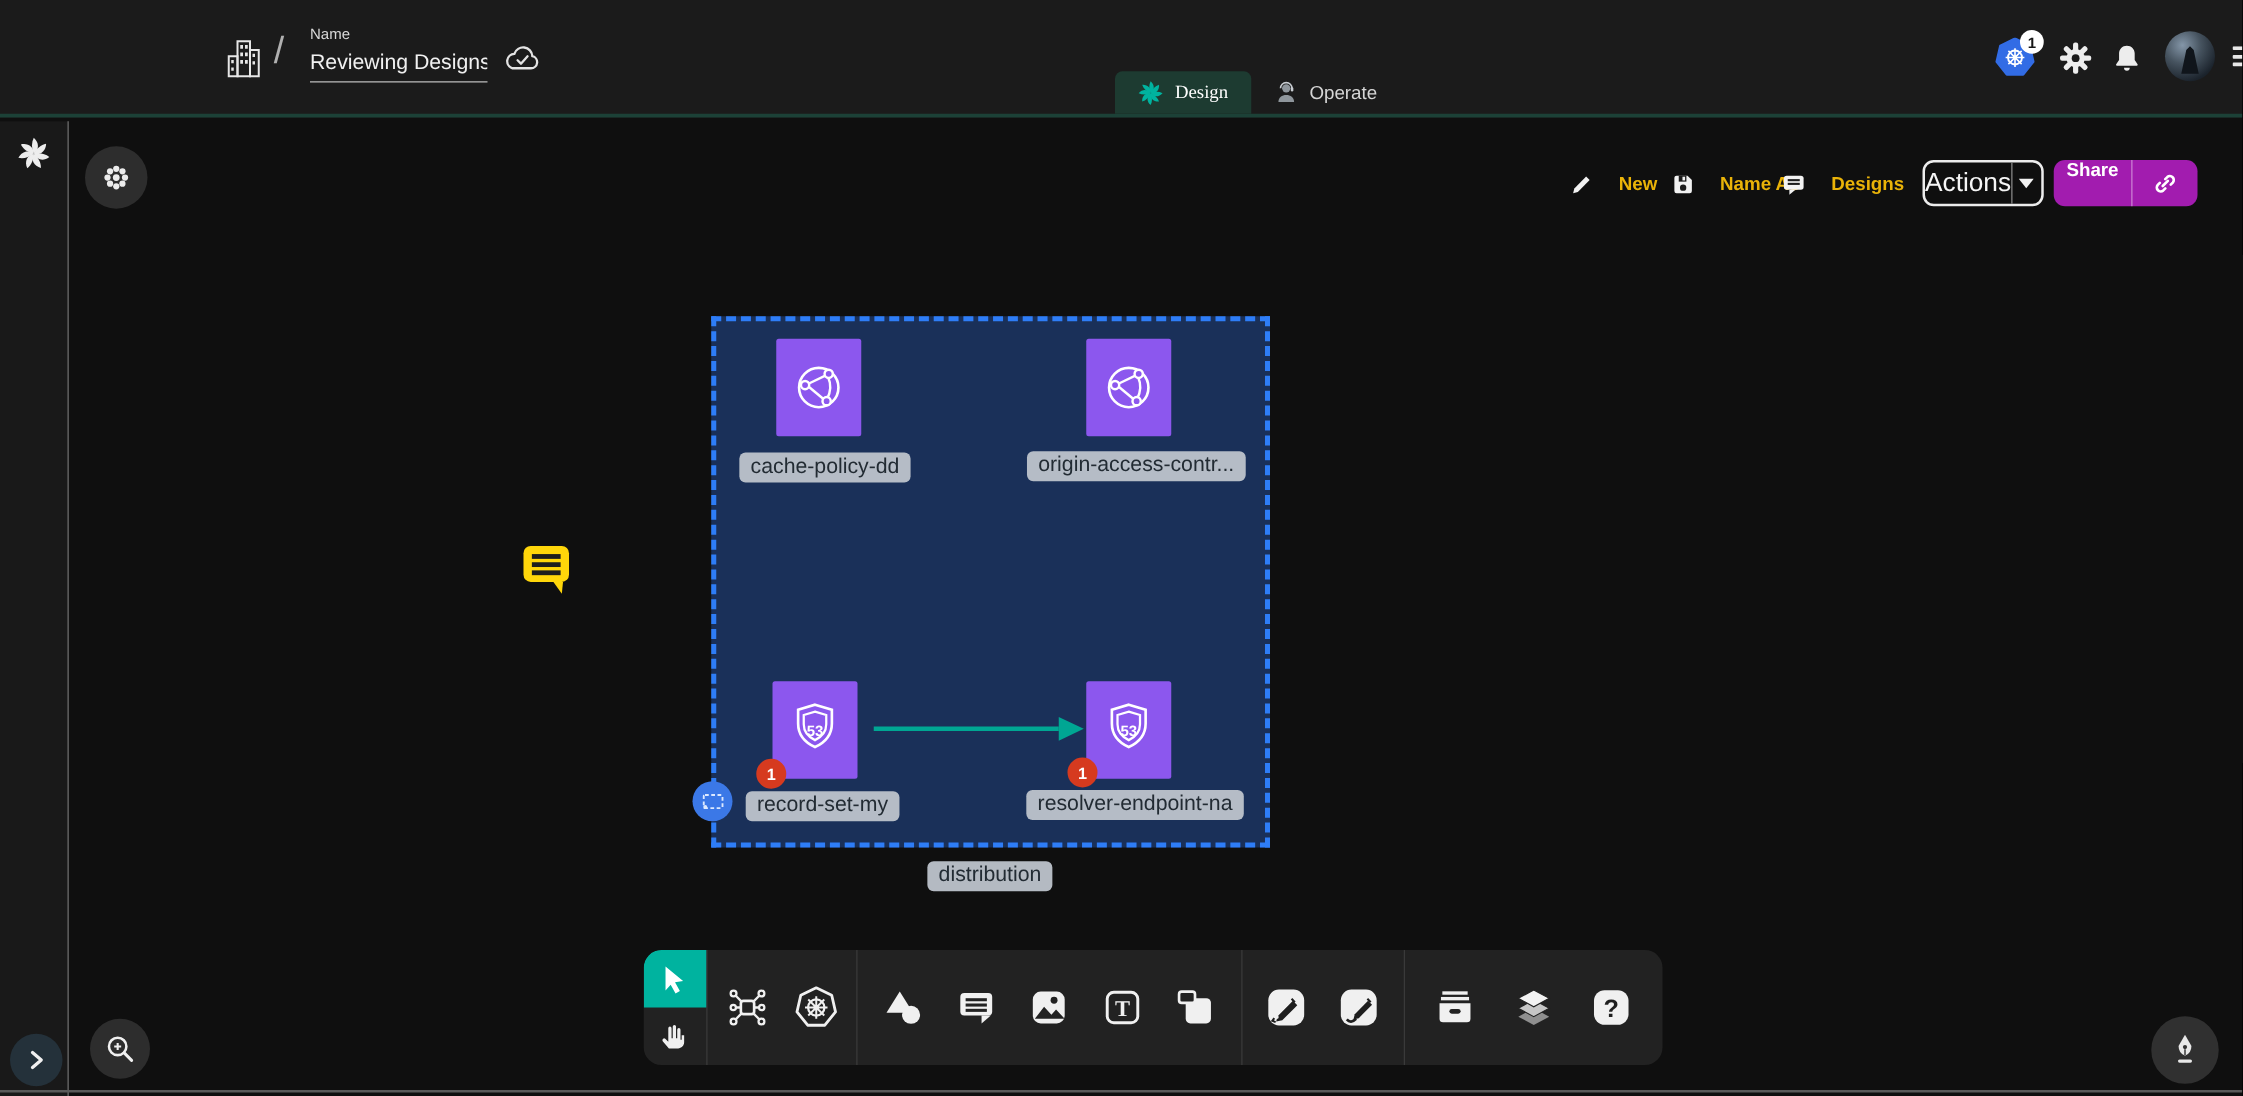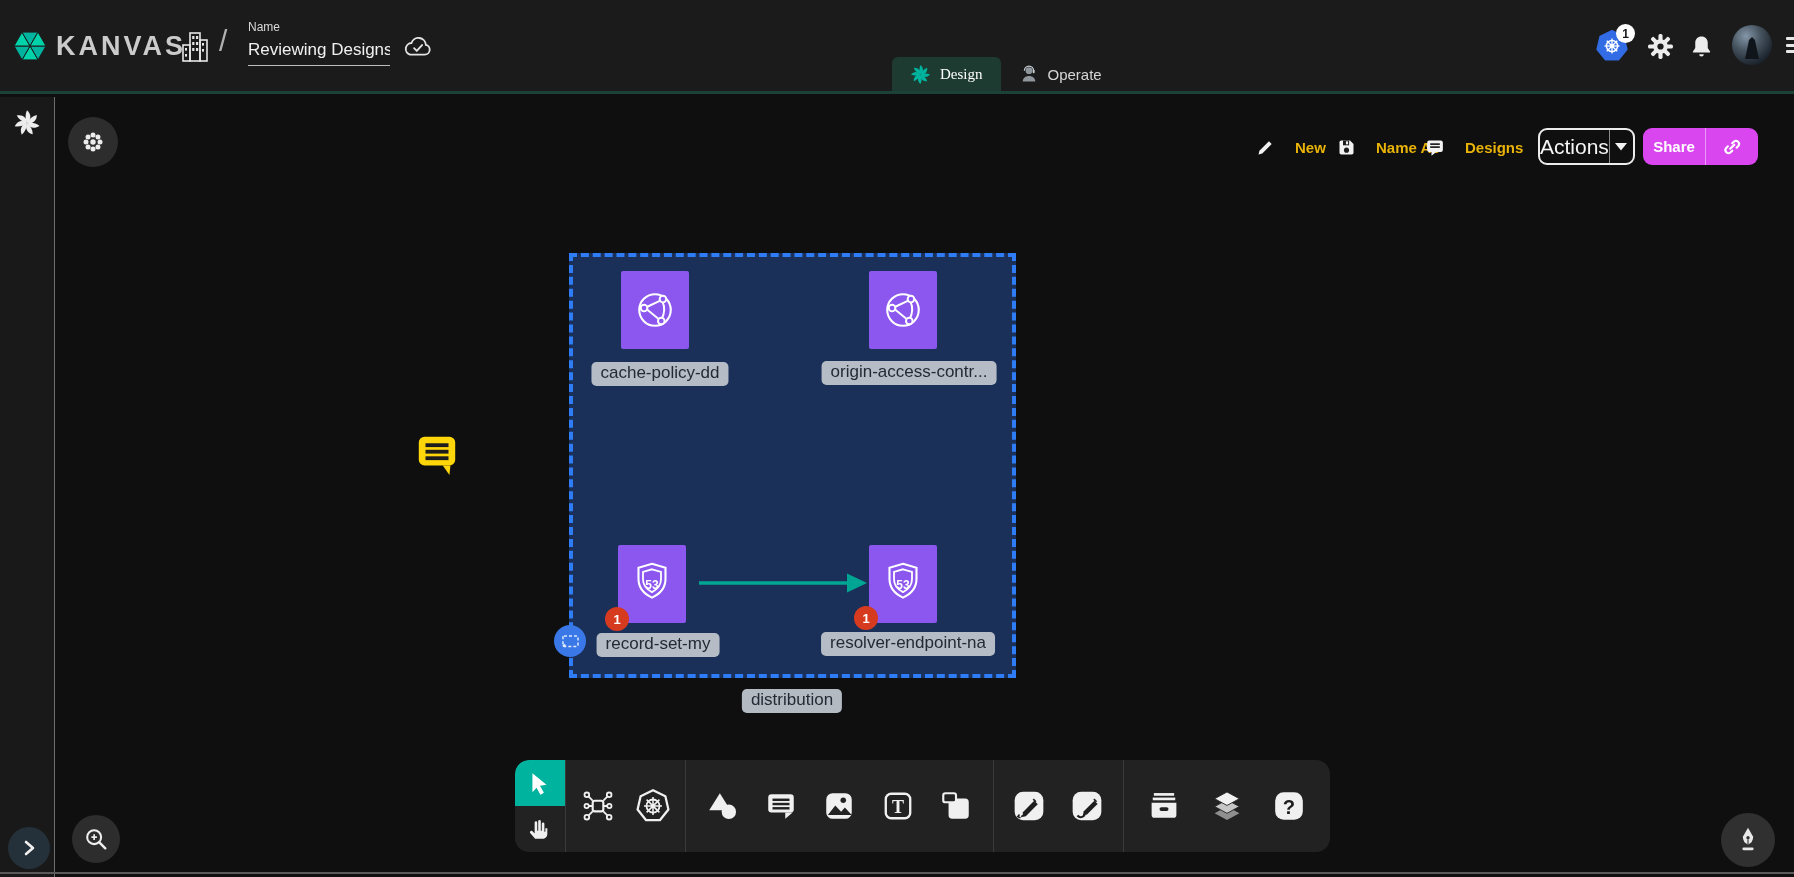--- a/index.html
+++ b/index.html
@@ -41,22 +41,22 @@
 
   
   .act{position:absolute;display:flex;align-items:center;gap:19px;height:30px;font-size:15px;
        font-weight:bold;color:#eab308;cursor:pointer;justify-content:space-between;}
   .btn-actions{position:absolute;left:1538px;top:128px;width:97px;height:37px;border:2px solid #ececec;
                border-radius:9px;display:flex;align-items:center;box-sizing:border-box;cursor:pointer;
                background:transparent;color:#f5f5f5;}
   .btn-actions .albl{flex:1;text-align:center;font-size:21px;}
   .btn-actions .adiv{width:1px;align-self:stretch;background:#8a8a8a;}
   .btn-actions .acaret{width:28px;display:flex;align-items:center;justify-content:center;}
-  .btn-share{position:absolute;left:1643px;top:128px;width:115px;height:37px;background:#d946ef;
-             border-radius:9px;display:flex;align-items:center;cursor:pointer;}
+  .btn-share{position:absolute;left:1643px;top:128px;width:115px;height:37px;background:#a21caf;
+             border-radius:9px;display:flex;cursor:pointer;}
   .btn-share .slbl{width:62px;text-align:center;color:#fff;font-size:15px;font-weight:bold;}
   .btn-share .sdiv{width:1px;align-self:stretch;background:rgba(255,255,255,.45);}
   .btn-share .slink{flex:1;display:flex;align-items:center;justify-content:center;}
 
   
   .circle-btn{position:absolute;border-radius:50%;background:#2d2d2d;display:flex;
               align-items:center;justify-content:center;cursor:pointer;}
   .comment-pin{position:absolute;left:414px;top:431px;cursor:pointer;}
 
   
@@ -85,33 +85,20 @@
 
   .bottom-line{position:absolute;left:0;top:872px;width:100%;height:2px;background:#5a5a5a;}
 </style>
 </head>
 <body>
 
 <div class="app">
 
   <div class="header">
 
-    <div class="logo">
-      <svg width="36" height="38" viewBox="0 0 36 36">
-        <g stroke="#1b1b1b" stroke-width="1">
-          <polygon points="18,18 34,18 26,31.9" fill="#00B39F"></polygon>
-          <polygon points="18,18 26,31.9 10,31.9" fill="#00D3A9"></polygon>
-          <polygon points="18,18 10,31.9 2,18" fill="#00B39F"></polygon>
-          <polygon points="18,18 2,18 10,4.1" fill="#00D3A9"></polygon>
-          <polygon points="18,18 10,4.1 26,4.1" fill="#00B39F"></polygon>
-          <polygon points="18,18 26,4.1 34,18" fill="#00D3A9"></polygon>
-        </g>
-      </svg>
-      <span class="logo-text">KANVAS</span>
-    </div>
 
     <svg class="hdr-ico" style="left:180px;top:30px" width="30" height="34" viewBox="0 0 30 34">
       <g fill="none" stroke="#e6e6e6" stroke-width="1.6">
         <rect x="10" y="3" width="10" height="28"></rect>
         <rect x="20" y="10" width="7" height="21"></rect>
         <rect x="3" y="15" width="7" height="16"></rect>
       </g>
       <g fill="#e6e6e6">
         <rect x="12.2" y="6" width="2.2" height="3"></rect>
           <rect x="16" y="6" width="2.2" height="3"></rect>

